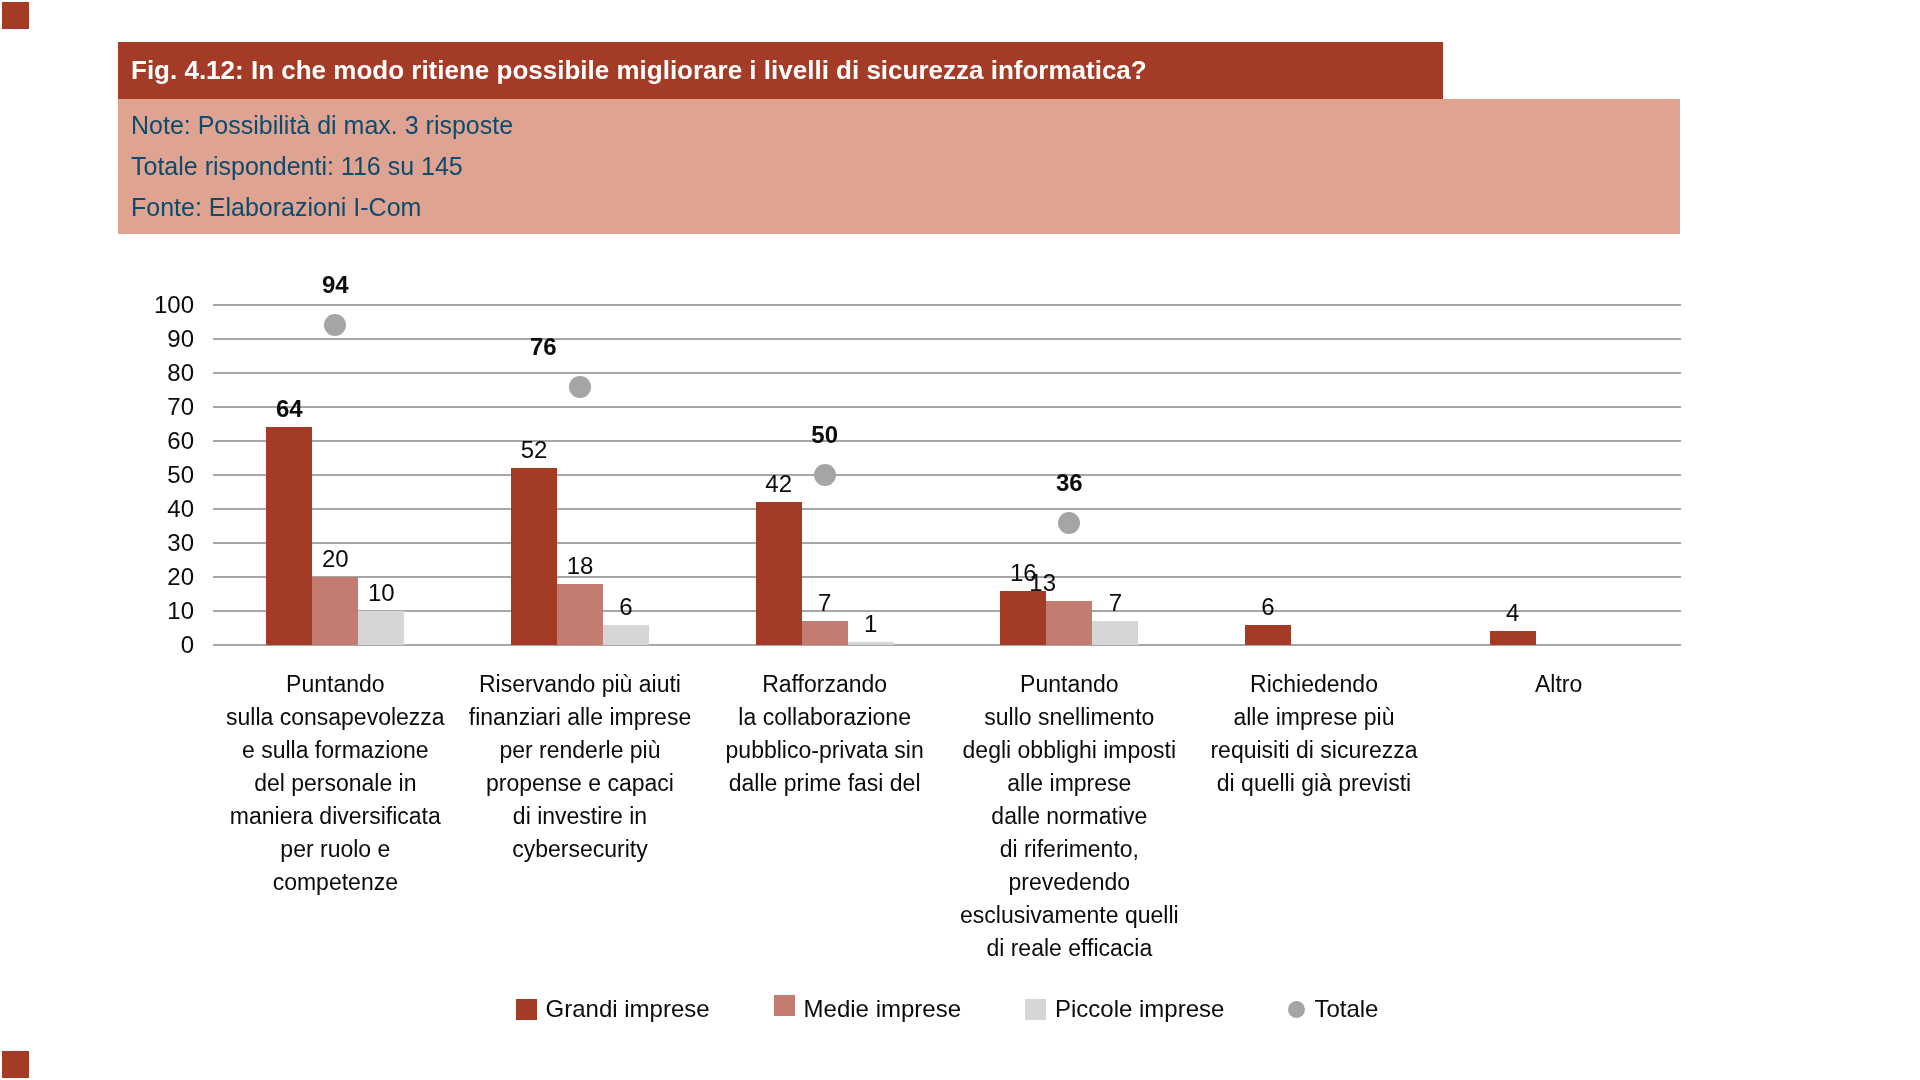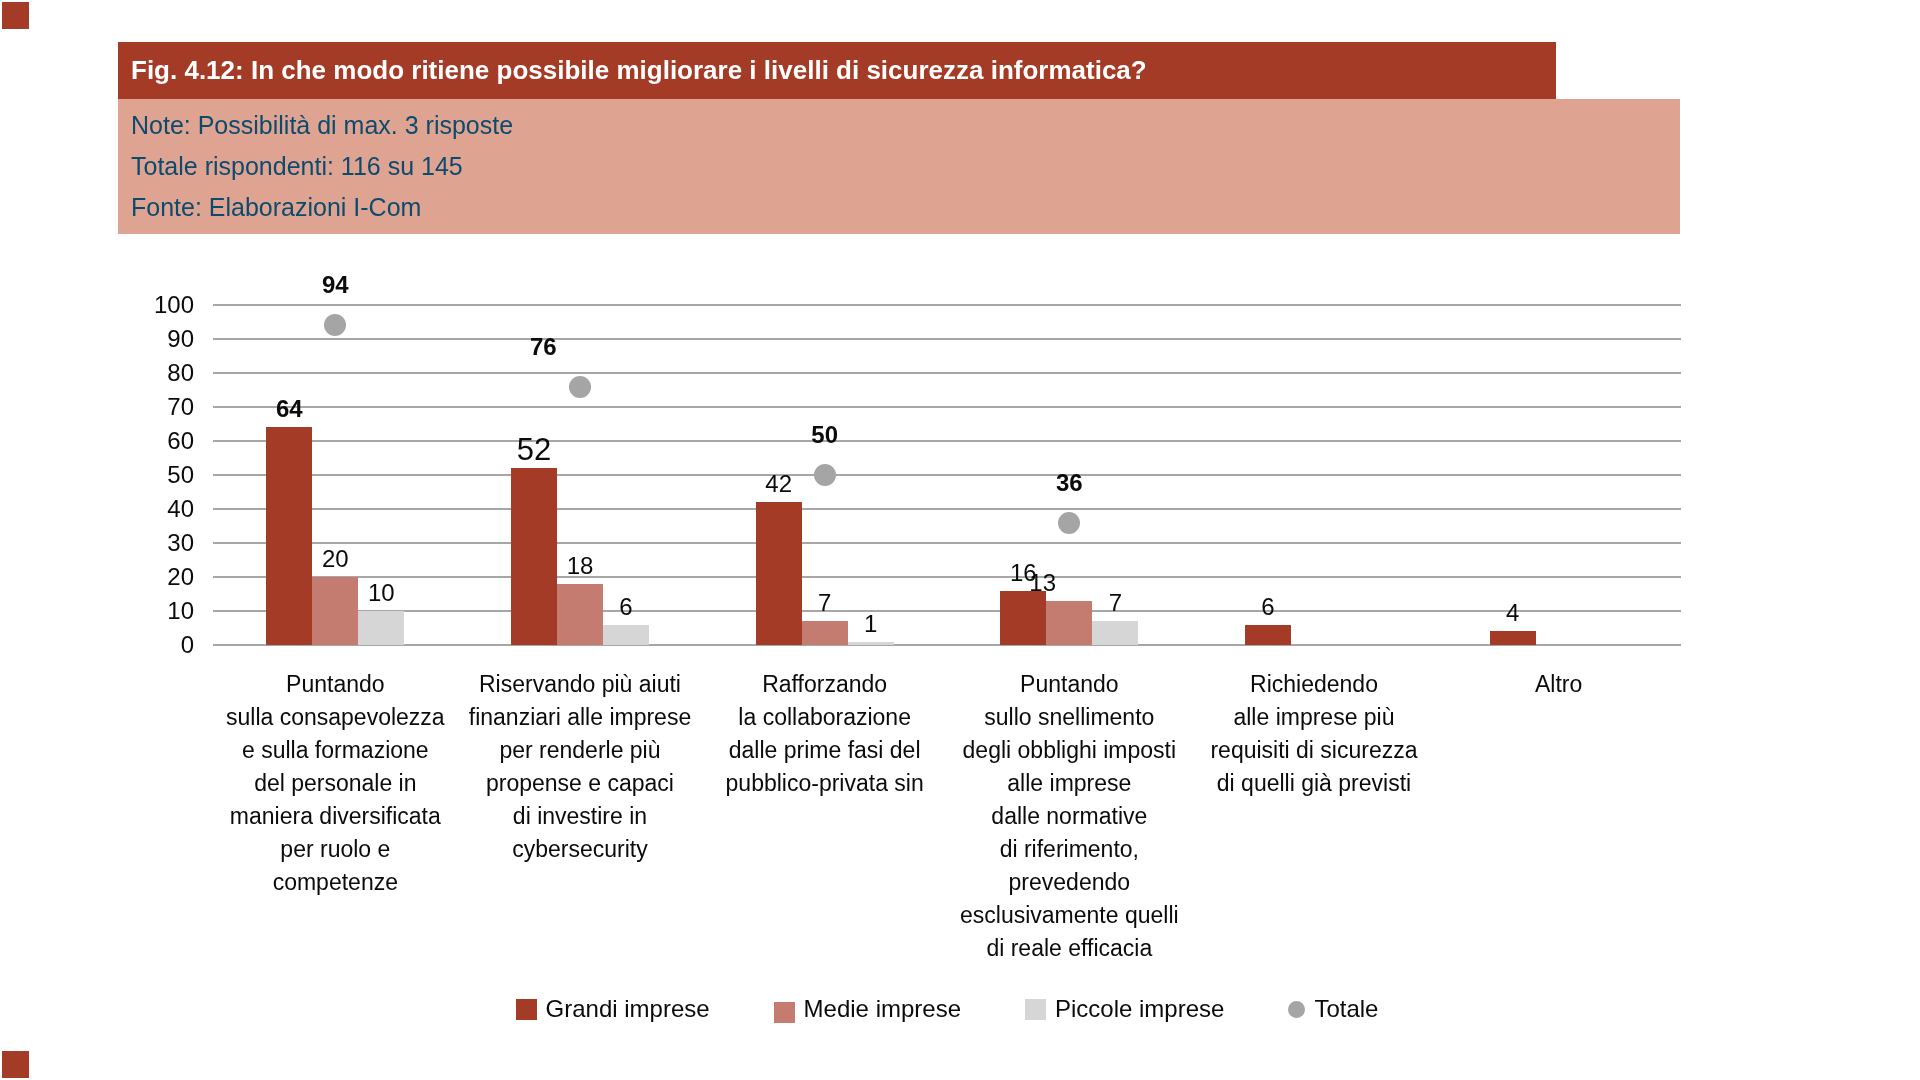--- a/index.html
+++ b/index.html
@@ -4,21 +4,21 @@
 <style>
   html,body{margin:0;padding:0;}
   body{
     width:1920px;height:1080px;background:#ffffff;
     font-family:"Liberation Sans",sans-serif;color:#0b0b0b;
     position:relative;overflow:hidden;
   }
   .page{position:absolute;inset:0;}
   .corner{position:absolute;left:2px;width:27px;height:27px;background:#A43B26;}
   .title-bar{
-    position:absolute;left:118px;top:42px;width:1438px;height:57px;
+    position:absolute;left:118px;top:42px;width:1325px;height:57px;
     background:#A43B26;color:#ffffff;font-weight:bold;font-size:26px;
     display:flex;align-items:center;padding-left:13px;box-sizing:border-box;
   }
   .notes{
     position:absolute;left:118px;top:99px;width:1562px;height:135px;
     background:#DFA491;box-sizing:border-box;padding:6px 13px 0;
     font-size:25px;line-height:41px;color:#0c4a6e;
   }
   .y-axis{position:absolute;left:108px;top:305px;width:90px;height:340px;}
   .plot{position:absolute;left:213px;top:305px;width:1468px;height:340px;}
@@ -67,21 +67,21 @@
       <div style="position: absolute; left: 0px; top: 203px; width: 100%; height: 2px; background: rgb(167, 167, 167);"></div>
       <div style="position: absolute; left: 0px; top: 169px; width: 100%; height: 2px; background: rgb(167, 167, 167);"></div>
       <div style="position: absolute; left: 0px; top: 135px; width: 100%; height: 2px; background: rgb(167, 167, 167);"></div>
       <div style="position: absolute; left: 0px; top: 101px; width: 100%; height: 2px; background: rgb(167, 167, 167);"></div>
       <div style="position: absolute; left: 0px; top: 67px; width: 100%; height: 2px; background: rgb(167, 167, 167);"></div>
       <div style="position: absolute; left: 0px; top: 33px; width: 100%; height: 2px; background: rgb(167, 167, 167);"></div>
       <div style="position: absolute; left: 0px; top: -1px; width: 100%; height: 2px; background: rgb(167, 167, 167);"></div>
       <div style="position: absolute; left: 53.3333px; top: 122.4px; width: 46px; height: 217.6px; background: rgb(164, 59, 38);"></div>
       <div style="position: absolute; left: 36.3333px; top: 89.4px; width: 80px; text-align: center; font-size: 24px; line-height: 30px; font-weight: bold;">64</div>
       <div style="position: absolute; left: 298px; top: 163.2px; width: 46px; height: 176.8px; background: rgb(164, 59, 38);"></div>
-      <div style="position: absolute; left: 281px; top: 130.2px; width: 80px; text-align: center; font-size: 31px; line-height: 30px;">52</div>
+      <div style="position: absolute; left: 281px; top: 130.2px; width: 80px; text-align: center; font-size: 24px; line-height: 30px;">52</div>
       <div style="position: absolute; left: 542.667px; top: 197.2px; width: 46px; height: 142.8px; background: rgb(164, 59, 38);"></div>
       <div style="position: absolute; left: 525.667px; top: 164.2px; width: 80px; text-align: center; font-size: 24px; line-height: 30px;">42</div>
       <div style="position: absolute; left: 787.333px; top: 285.6px; width: 46px; height: 54.4px; background: rgb(164, 59, 38);"></div>
       <div style="position: absolute; left: 770.333px; top: 252.6px; width: 80px; text-align: center; font-size: 24px; line-height: 30px;">16</div>
       <div style="position: absolute; left: 1032px; top: 319.6px; width: 46px; height: 20.4px; background: rgb(164, 59, 38);"></div>
       <div style="position: absolute; left: 1015px; top: 286.6px; width: 80px; text-align: center; font-size: 24px; line-height: 30px;">6</div>
       <div style="position: absolute; left: 1276.67px; top: 326.4px; width: 46px; height: 13.6px; background: rgb(164, 59, 38);"></div>
       <div style="position: absolute; left: 1259.67px; top: 293.4px; width: 80px; text-align: center; font-size: 24px; line-height: 30px;">4</div>
       <div style="position: absolute; left: 99.3333px; top: 272px; width: 46px; height: 68px; background: rgb(196, 124, 113);"></div>
       <div style="position: absolute; left: 82.3333px; top: 239px; width: 80px; text-align: center; font-size: 24px; line-height: 30px;">20</div>
@@ -122,22 +122,22 @@
         <div style="white-space: nowrap;">Riservando più aiuti</div>
         <div style="white-space: nowrap;">finanziari alle imprese</div>
         <div style="white-space: nowrap;">per renderle più</div>
         <div style="white-space: nowrap;">propense e capaci</div>
         <div style="white-space: nowrap;">di investire in</div>
         <div style="white-space: nowrap;">cybersecurity</div>
       </div>
       <div style="position: absolute; left: 474.333px; top: 0px; width: 274.667px; text-align: center; font-size: 23px; line-height: 33px;">
         <div style="white-space: nowrap;">Rafforzando</div>
         <div style="white-space: nowrap;">la collaborazione</div>
+        <div style="white-space: nowrap;">pubblico-privata sin</div>
         <div style="white-space: nowrap;">dalle prime fasi del</div>
-        <div style="white-space: nowrap;">pubblico-privata sin</div>
       </div>
       <div style="position: absolute; left: 719px; top: 0px; width: 274.667px; text-align: center; font-size: 23px; line-height: 33px;">
         <div style="white-space: nowrap;">Puntando</div>
         <div style="white-space: nowrap;">sullo snellimento</div>
         <div style="white-space: nowrap;">degli obblighi imposti</div>
         <div style="white-space: nowrap;">alle imprese</div>
         <div style="white-space: nowrap;">dalle normative</div>
         <div style="white-space: nowrap;">di riferimento,</div>
         <div style="white-space: nowrap;">prevedendo</div>
         <div style="white-space: nowrap;">esclusivamente quelli</div>
@@ -151,21 +151,21 @@
       </div>
       <div style="position: absolute; left: 1208.33px; top: 0px; width: 274.667px; text-align: center; font-size: 23px; line-height: 33px;">
         <div style="white-space: nowrap;">Altro</div>
       </div>
     </div>
   <div class="legend">
       <div style="display: flex; align-items: center; gap: 9px;">
         <span style="width: 21px; height: 21px; display: inline-block; background: rgb(164, 59, 38);"></span>
         <span style="">Grandi imprese</span>
       </div>
-      <div style="display: flex; align-items: flex-end; gap: 9px;">
+      <div style="display: flex; align-items: flex-start; gap: 9px;">
         <span style="width: 21px; height: 21px; display: inline-block; background: rgb(196, 124, 113);"></span>
         <span style="">Medie imprese</span>
       </div>
       <div style="display: flex; align-items: center; gap: 9px;">
         <span style="width: 21px; height: 21px; display: inline-block; background: rgb(214, 214, 214);"></span>
         <span style="">Piccole imprese</span>
       </div>
       <div style="display: flex; align-items: center; gap: 9px;">
         <span style="width: 17px; height: 17px; border-radius: 50%; display: inline-block; background: rgb(165, 165, 165);"></span>
         <span style="">Totale</span>

